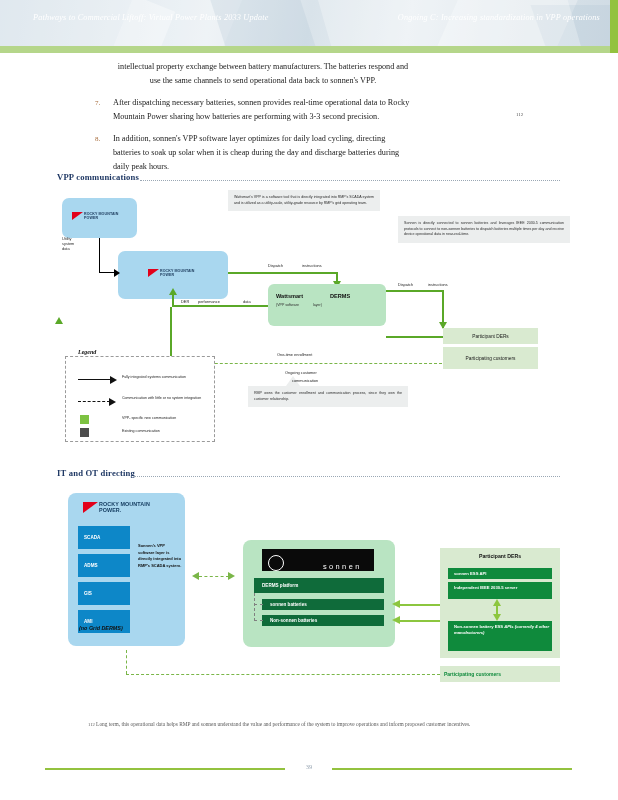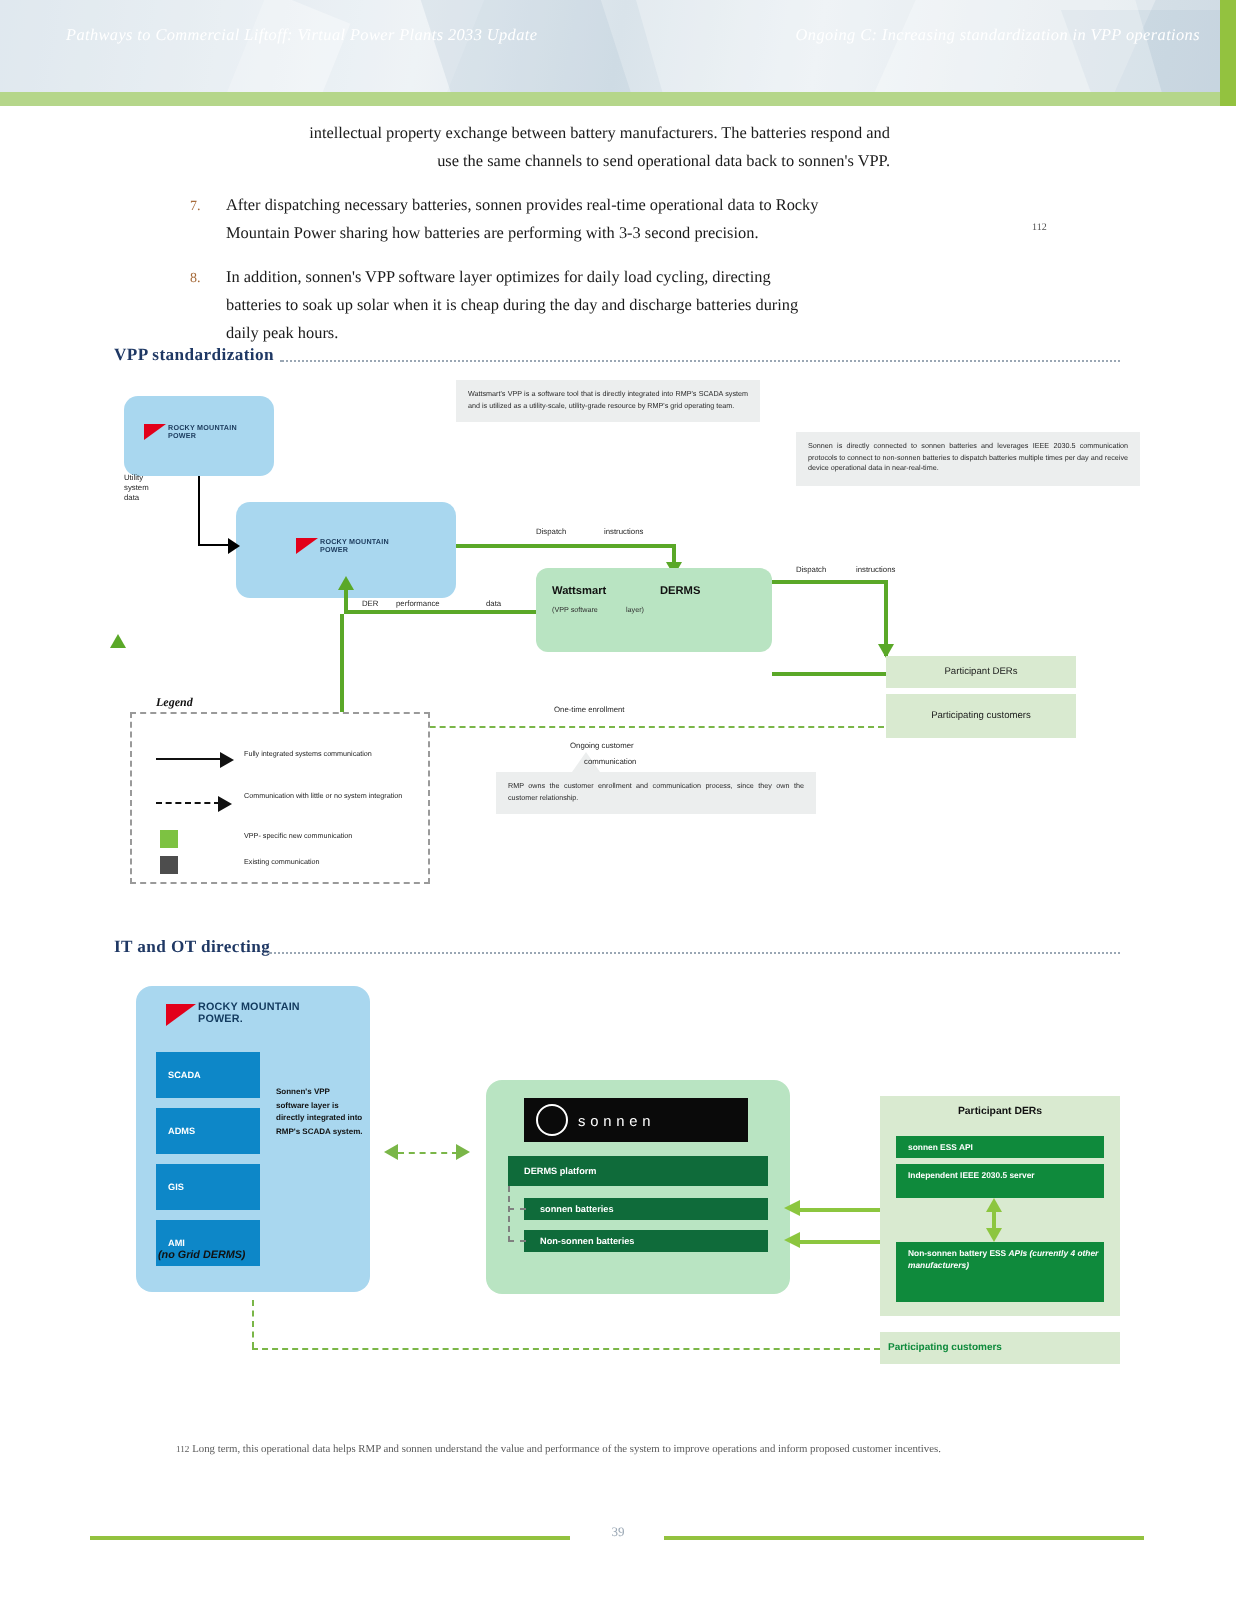--- a/index.html
+++ b/index.html
@@ -38,22 +38,21 @@
   .header-rule{
     position:absolute;left:0;top:46px;width:618px;height:7px;background:#b5d68a;
   }
   
   .right-strip{
     position:absolute;right:0;top:0;width:8px;height:53px;background:#93c23f;
   }
   
   .para{
     position:absolute;font-size:8.2px;line-height:14px;color:#1b1b1b;
-    text-align:right;
-    margin-left:32px;
+    text-align:center;
   }
   .p-lead{left:113px;top:60px;width:300px;}
   .li{position:absolute;font-size:8.2px;line-height:14px;color:#1b1b1b;}
   .li .num{position:absolute;left:-18px;top:0;color:#a66b3a;font-size:7px;}
   .li-7{left:113px;top:96px;width:300px;}
   .li-8{left:113px;top:132px;width:298px;}
   .sup{position:absolute;left:516px;top:112px;font-size:5px;color:#555;}
   
   .sec-title{
     position:absolute;font-family:"Liberation Serif",serif;font-weight:bold;
@@ -142,21 +141,21 @@
   .no-derms{
     position:absolute;left:11px;top:132px;font-family:"Liberation Sans",sans-serif;
     font-style:italic;font-weight:bold;font-size:5.4px;color:#111;
   }
   .sonnen-panel{
     position:absolute;left:243px;top:60px;width:152px;height:107px;
     background:#b9e4c2;border-radius:8px;
   }
   .sonnen-logo{
     position:absolute;left:19px;top:9px;width:112px;height:22px;background:#0a0a0a;
-    display:flex;align-items:center;
+    display:flex;align-items:flex-end;gap:34px;
   }
   .sonnen-circle{
     width:14px;height:14px;border:1.4px solid #fff;border-radius:50%;margin-left:6px;margin-right:5px;
   }
   .sonnen-word{
     font-family:"Liberation Sans",sans-serif;font-size:7.4px;color:#fff;letter-spacing:2.4px;
   }
   .dark-bar{
     position:absolute;background:#0f6b3a;color:#fff;
     font-family:"Liberation Sans",sans-serif;font-weight:bold;font-size:4.6px;
@@ -218,21 +217,21 @@
   <span class="num">7.</span>
   <span>After dispatching necessary batteries, sonnen provides real-time operational data to Rocky Mountain Power sharing how batteries are performing with 3-3 second precision.</span>
 </div>
 <div class="sup">112</div>
 
 <div class="li li-8">
   <span class="num">8.</span>
   <span>In addition, sonnen's VPP software layer optimizes for daily load cycling, directing batteries to soak up solar when it is cheap during the day and discharge batteries during daily peak hours.</span>
 </div>
 
-<div class="sec-title" style="left:57px;top:172px;">VPP standardization</div>
+<div class="sec-title" style="left:57px;top:172px;">VPP communications</div>
 <div class="sec-rule" style="left:140px;top:180px;width:420px;"></div>
 
 <div class="d1">
 
   <div class="rmp-box small">
     <div class="rmp-logo" style="left:10px;top:14px;">
       <div class="rmp-tri"></div>
       <div class="rmp-txt">
         <b>ROCKY MOUNTAIN</b>
         <b>POWER</b>

